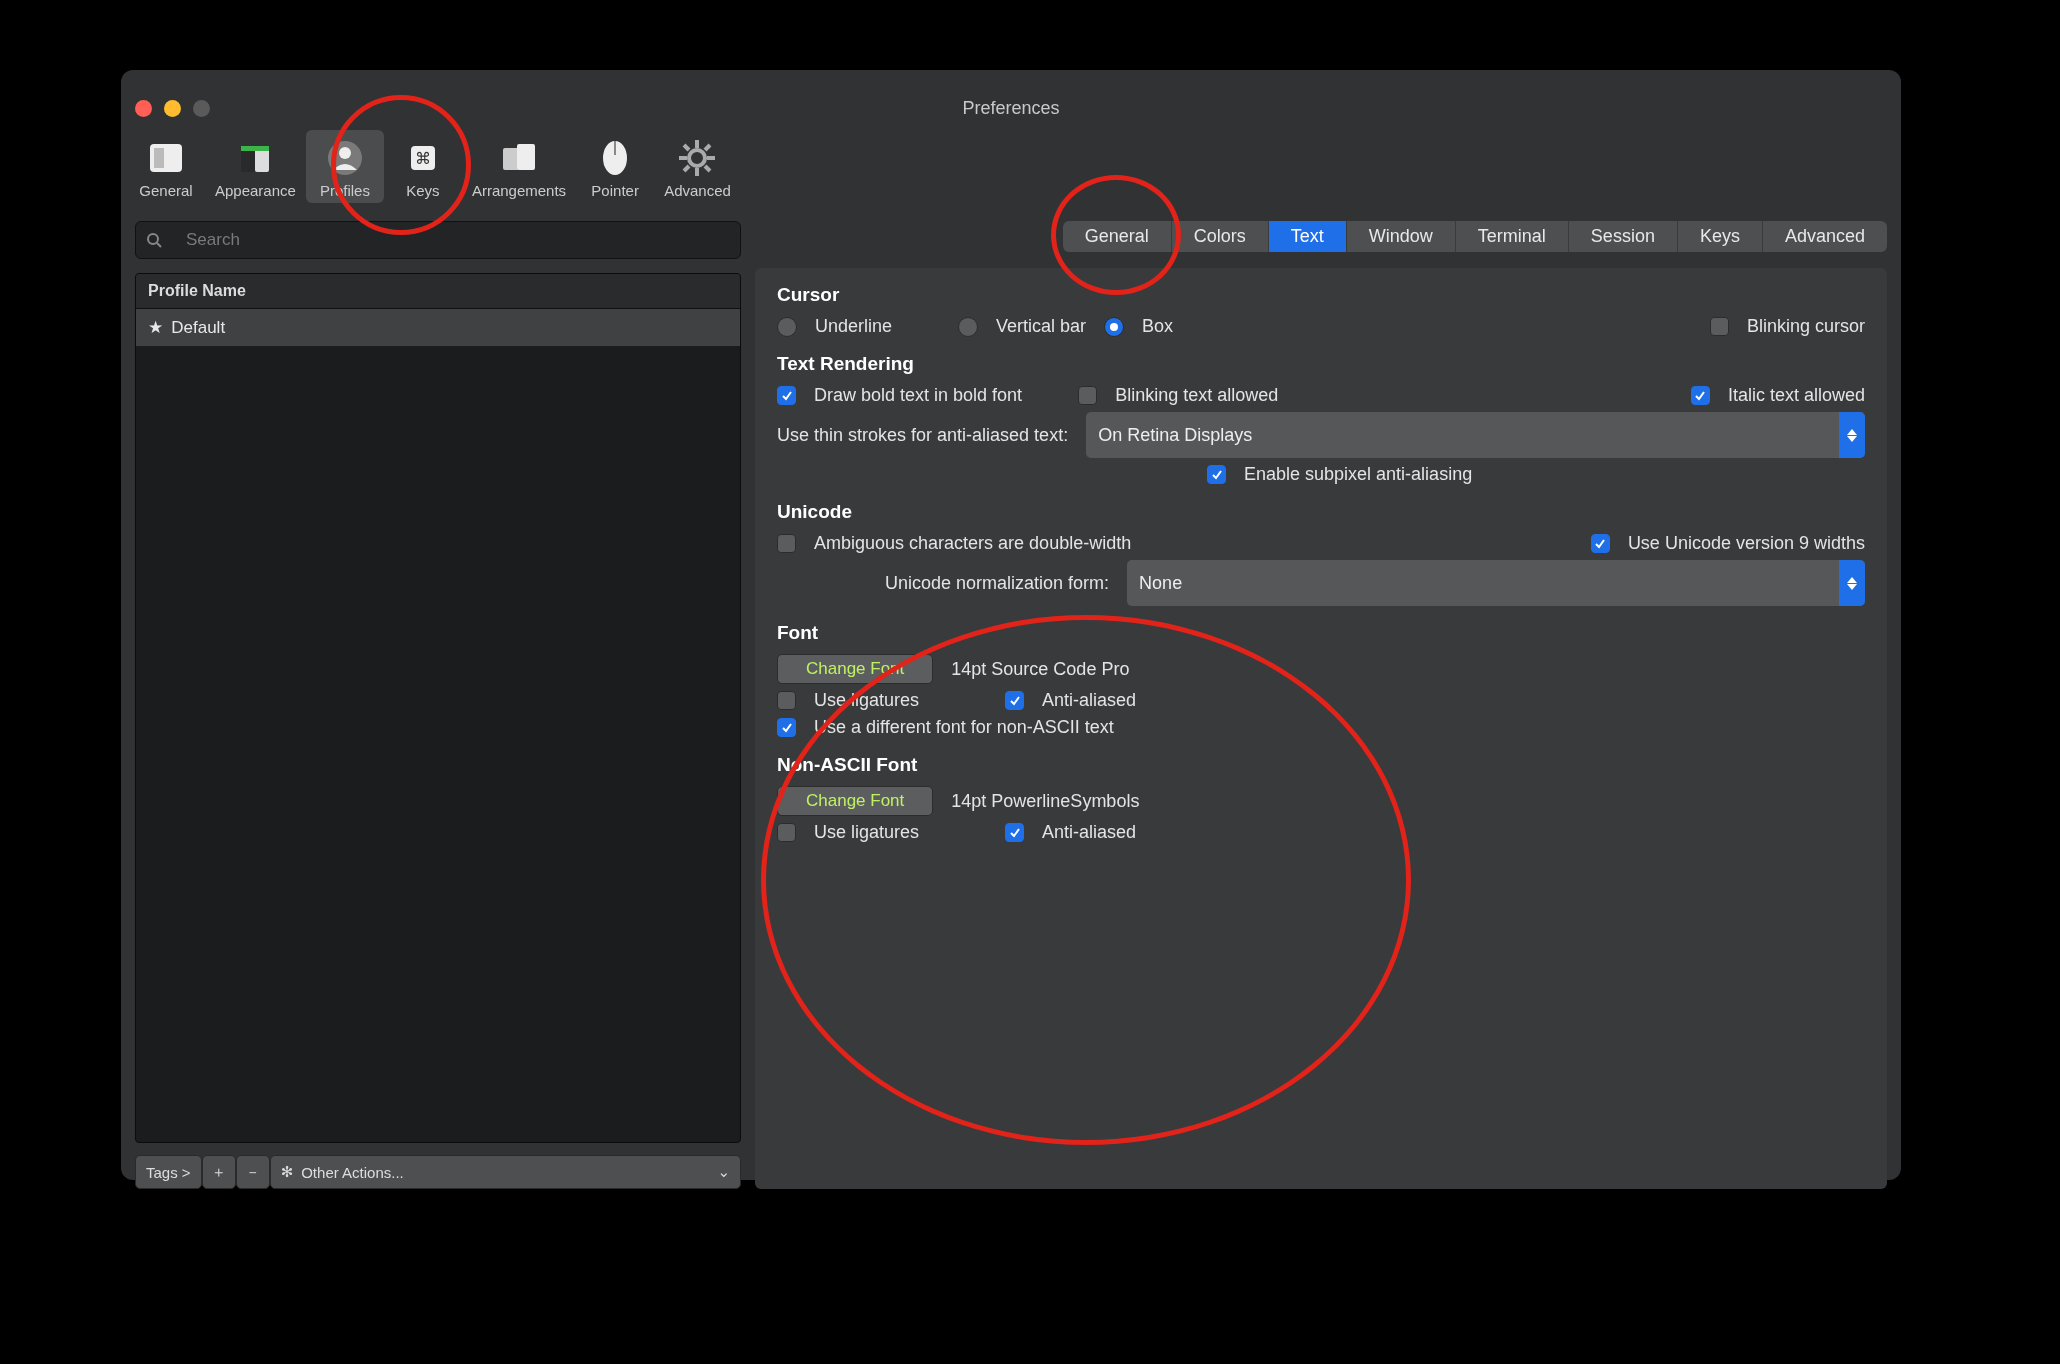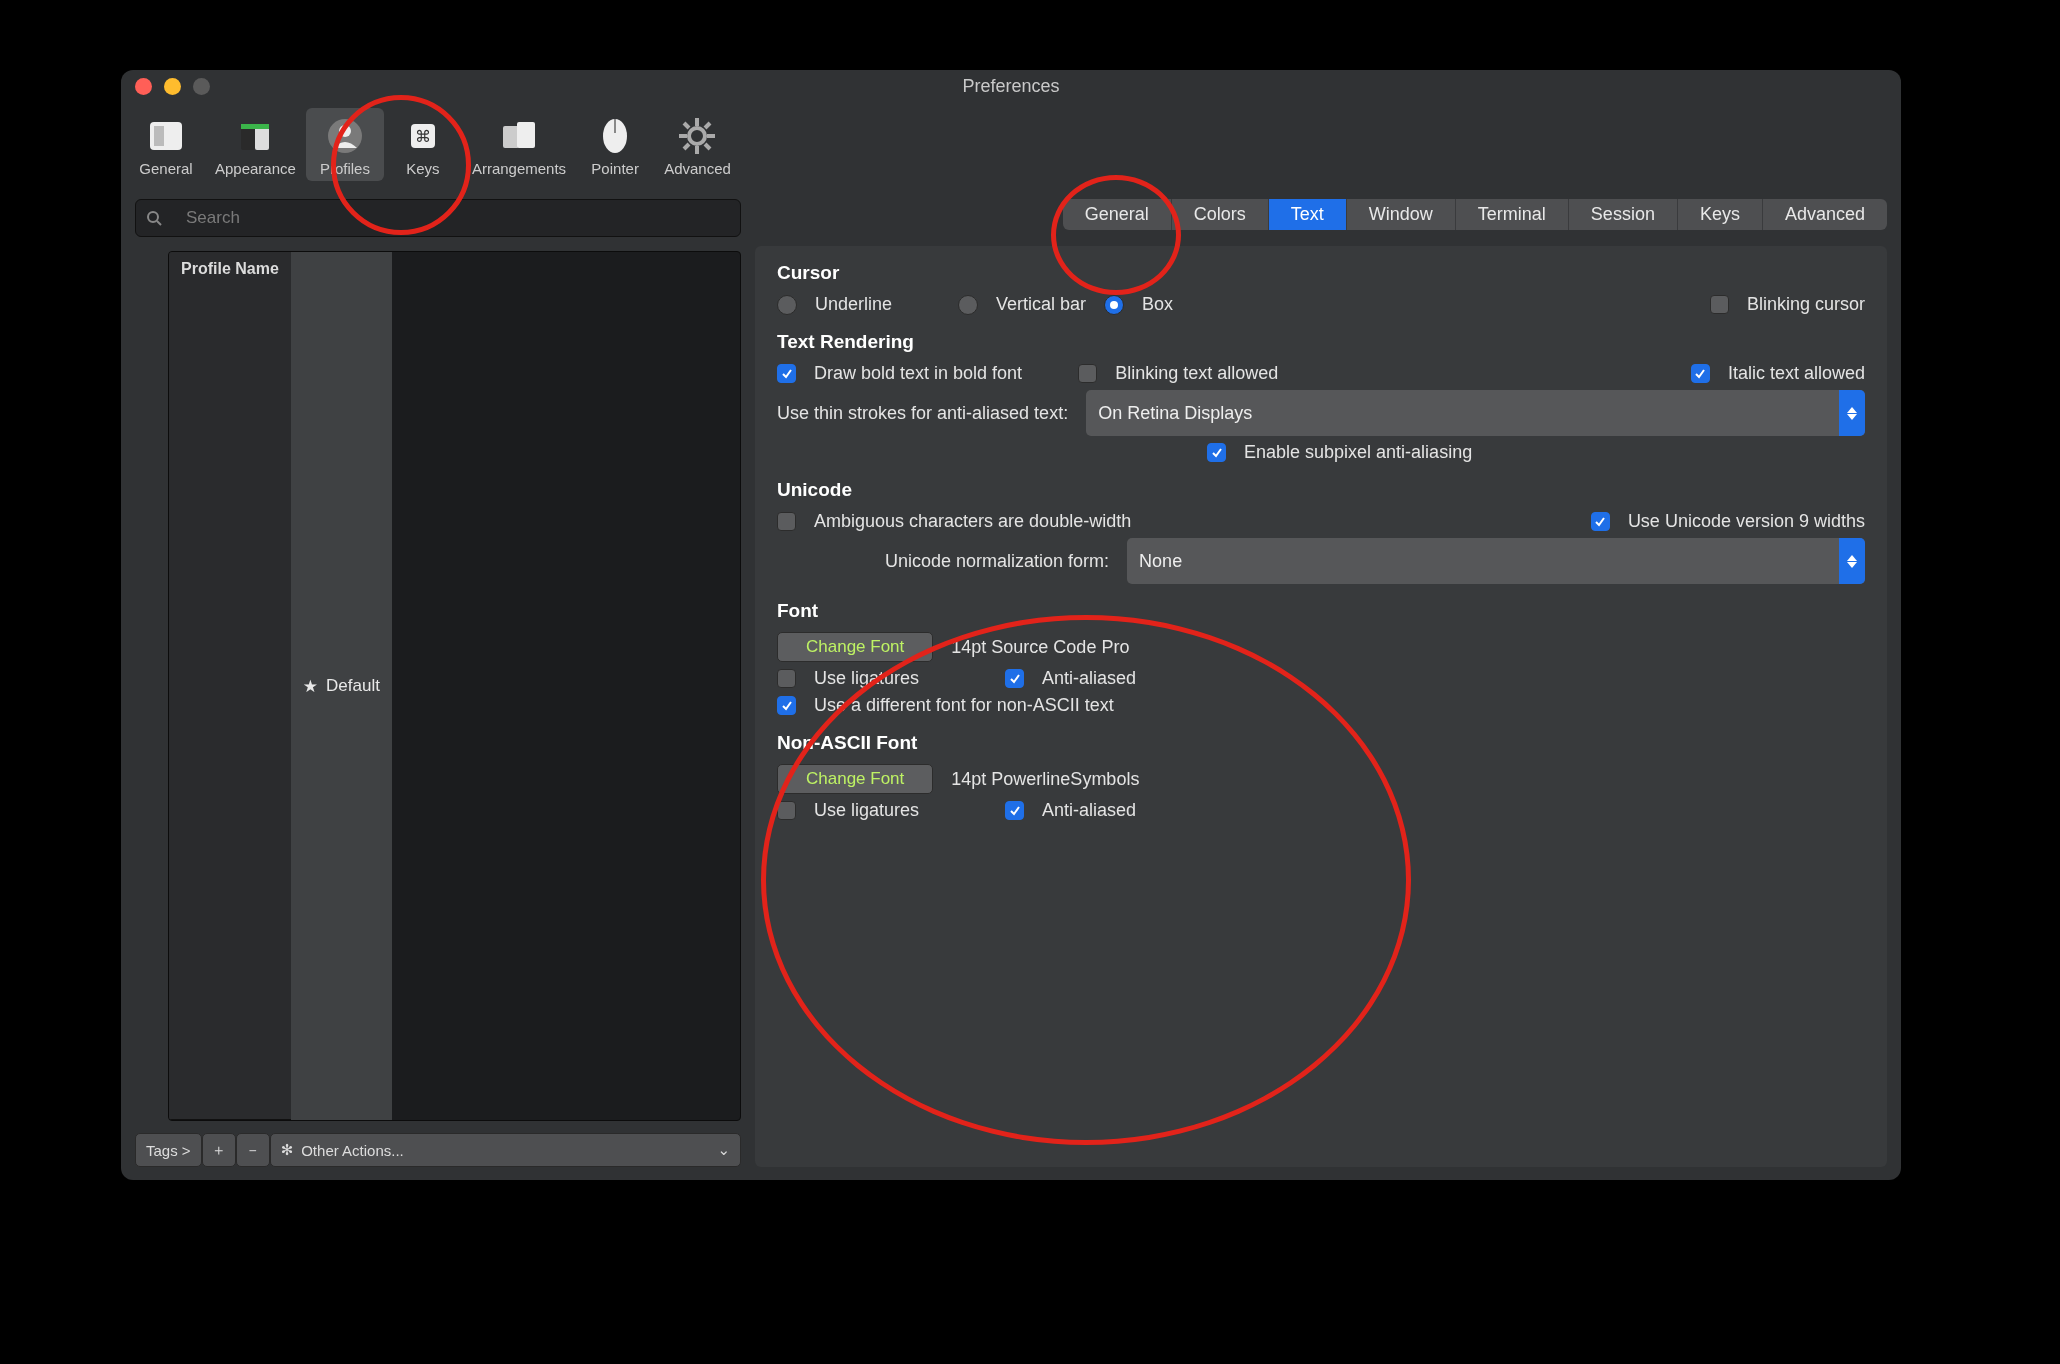--- a/index.html
+++ b/index.html
@@ -22,20 +22,21 @@
     border-radius: 12px;
     box-shadow: 0 30px 80px rgba(0,0,0,.7);
     overflow: visible;
   }
   .titlebar {
     height: 32px;
     display: flex;
     align-items: center;
     padding: 0 14px;
     position: relative;
+    margin-top: 22px;
   }
   .traffic { display: flex; gap: 12px; align-items: center; }
   .traffic span { width: 17px; height: 17px; border-radius: 50%; display:inline-block; }
   .tl-close { background: #ff5f57; }
   .tl-min { background: #febc2e; }
   .tl-max { background: #5a5a5a; }
   .win-title {
     position: absolute; left:0; right:0; text-align:center;
     font-size: 18px; color: #c9c9c9; font-weight: 400;
     pointer-events: none;
@@ -85,21 +86,21 @@
     color:#ddd; font-size:17px;
   }
   .search input::placeholder { color:#7a7a7a; }
   .profile-list {
     margin-top:14px;
     flex:1;
     background:#1b1c1e;
     border:1px solid #0c0c0c;
     border-radius:4px;
     overflow:hidden;
-    display:flex; flex-direction:row;margin-left:33px;
+    display:flex; flex-direction:column;
   }
   .pl-header {
     background:#2a2b2d;
     padding:8px 12px;
     font-weight:600;
     color:#dcdcdc;
     border-bottom:1px solid #111;
     font-size:16px;
   }
   .pl-row {

